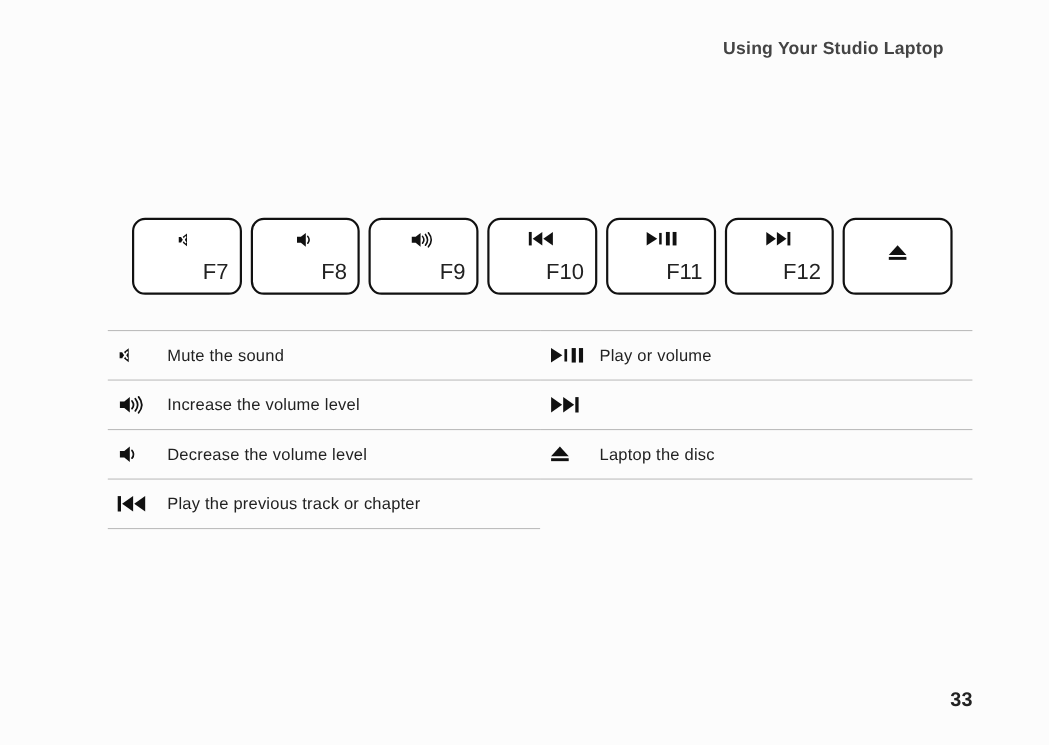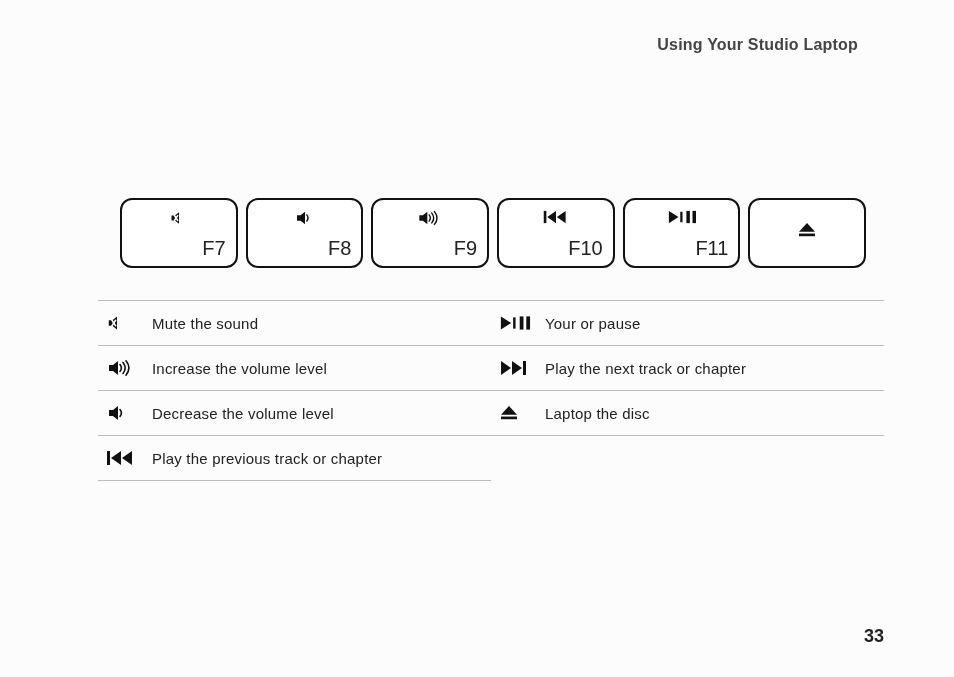--- a/index.html
+++ b/index.html
@@ -192,20 +192,28 @@
     </div>
     <div class="key">
       <span class="keycap-icon">
         <svg width="30" height="14">
             <use href="#play-pause-icon"></use>
           </svg>
       </span>
       <span class="keycap-label">F11</span>
     </div>
     <div class="key">
+      <span class="keycap-icon">
+        <svg width="28" height="14">
+            <use href="#next-track-icon"></use>
+          </svg>
+      </span>
+      <span class="keycap-label">F12</span>
+    </div>
+    <div class="key">
       <span class="keycap-icon" style="top:22px">
         <svg width="20" height="16">
             <use href="#eject-icon"></use>
           </svg>
       </span>
       <span class="keycap-label"></span>
     </div>
   </div>
 
   <div class="legend">
@@ -243,29 +251,28 @@
         <span class="legend-text">Play the previous track or chapter</span>
       </div>
     </div>
     <div class="legend-col">
       <div class="legend-row">
         <span class="legend-icon">
             <svg width="32" height="16">
               <use href="#play-pause-icon"></use>
             </svg>
           </span>
-        <span class="legend-text">Your or pause</span>
+        <span class="legend-text">Play or volume</span>
       </div>
       <div class="legend-row">
         <span class="legend-icon">
             <svg width="30" height="16">
               <use href="#next-track-icon"></use>
             </svg>
           </span>
-        <span class="legend-text">Play the next track or chapter</span>
       </div>
       <div class="legend-row">
         <span class="legend-icon">
             <svg width="20" height="16">
               <use href="#eject-icon"></use>
             </svg>
           </span>
         <span class="legend-text">Laptop the disc</span>
       </div>
     </div>

